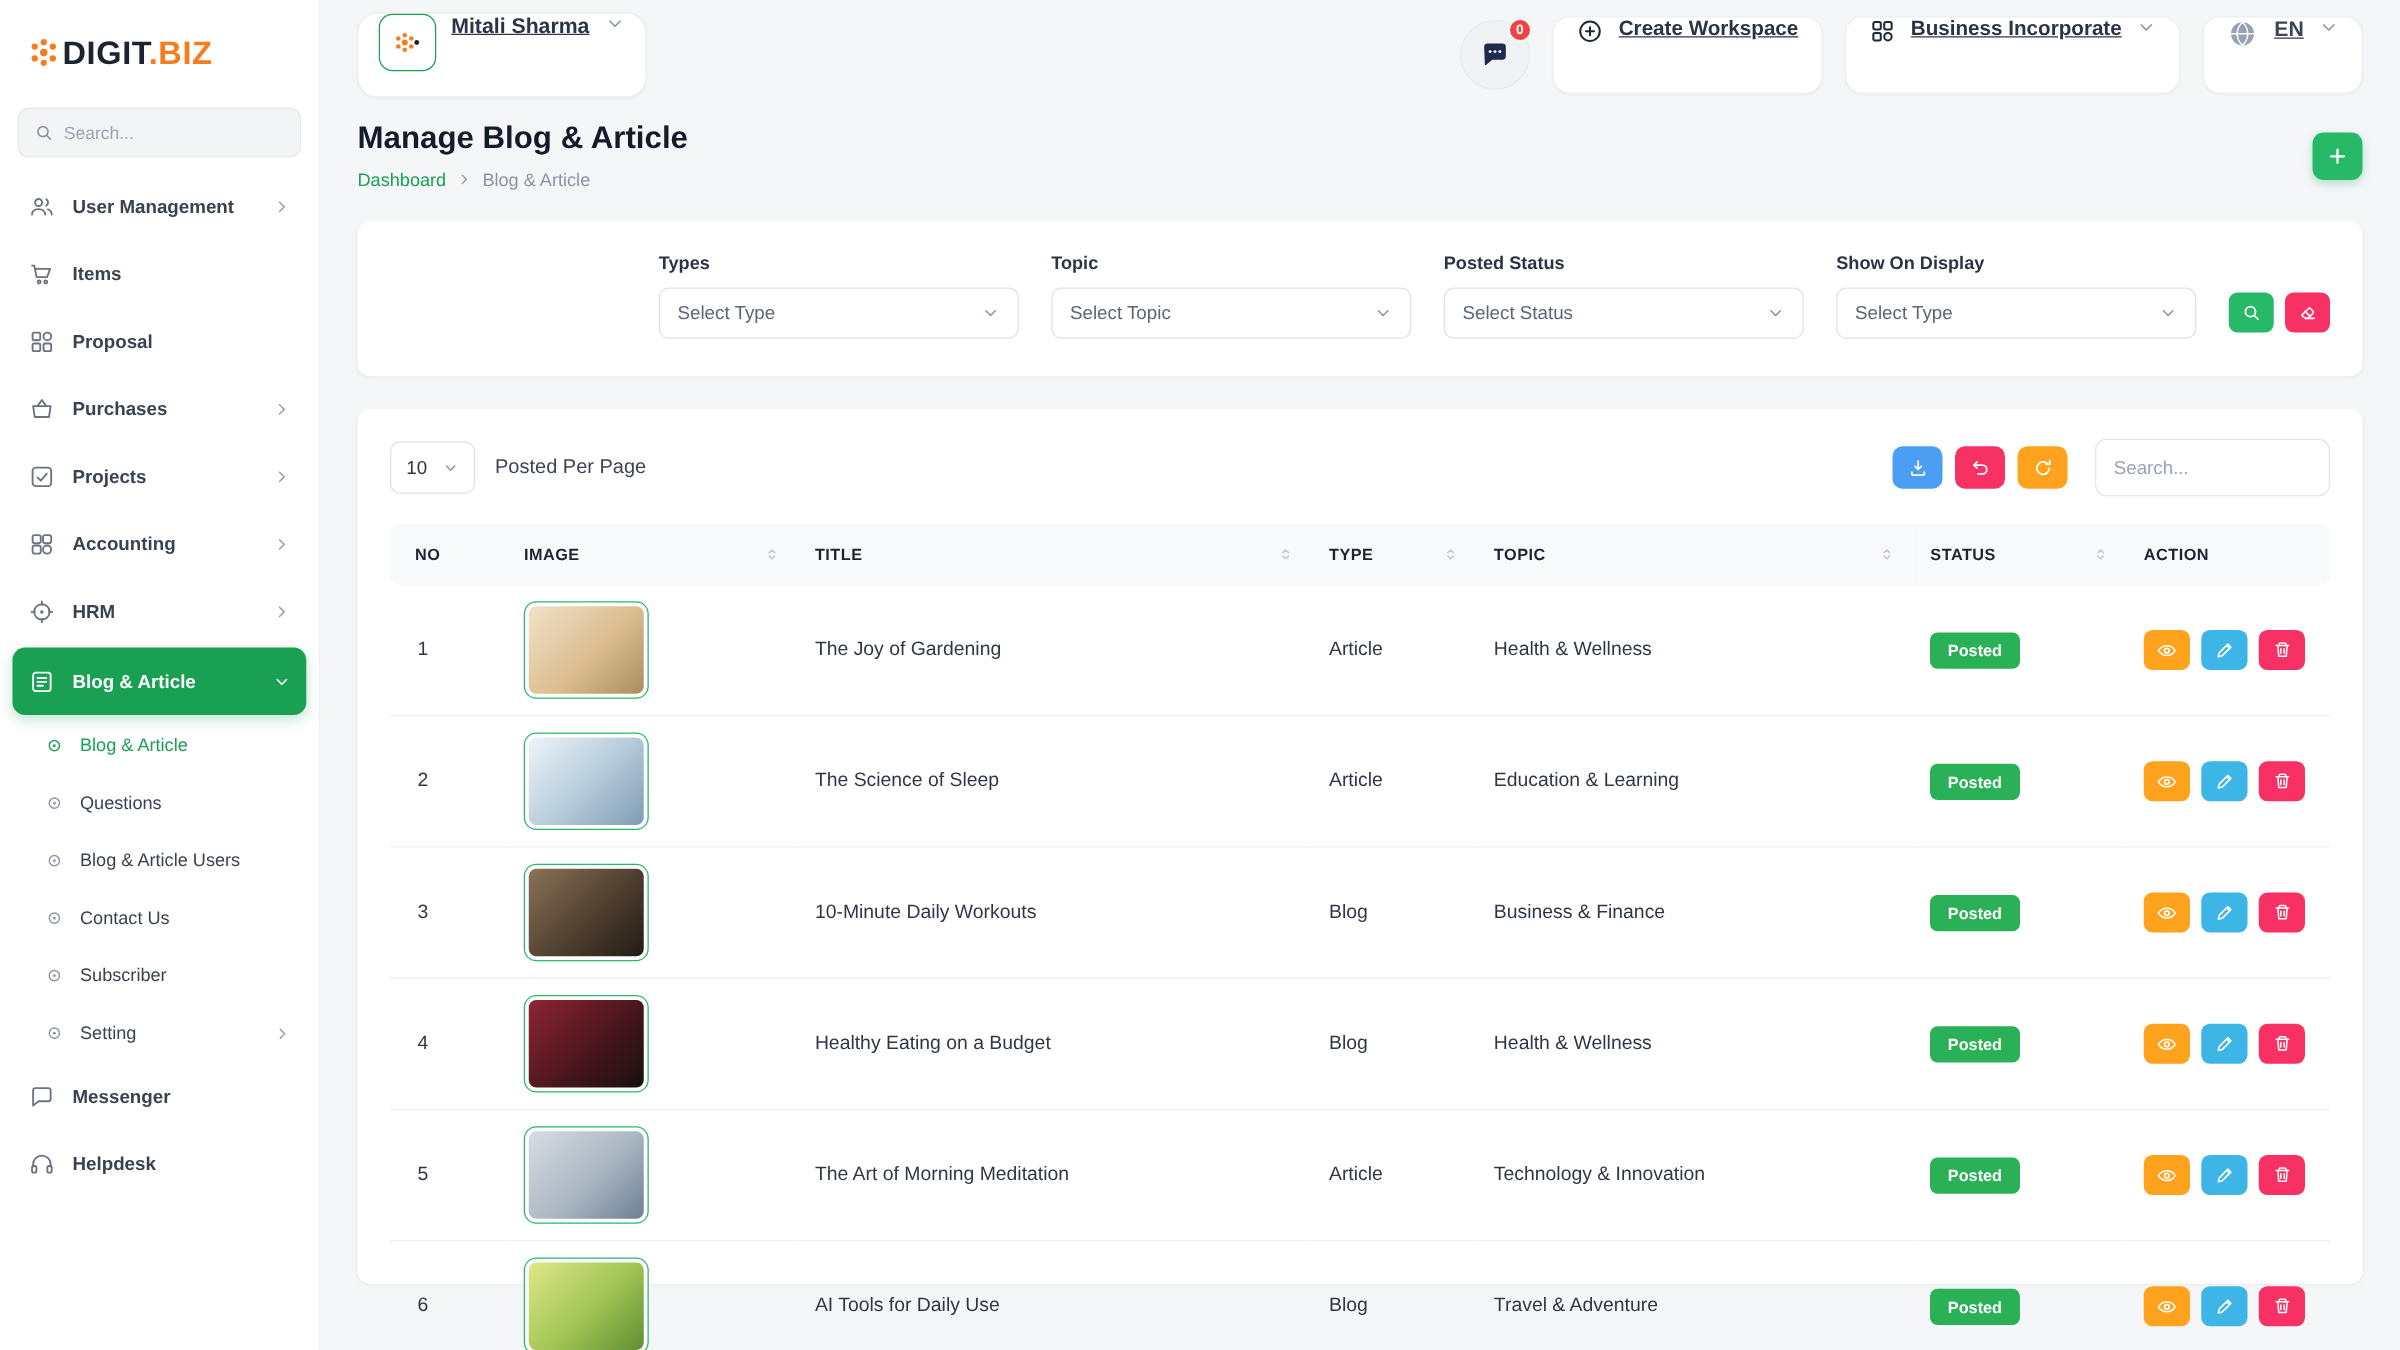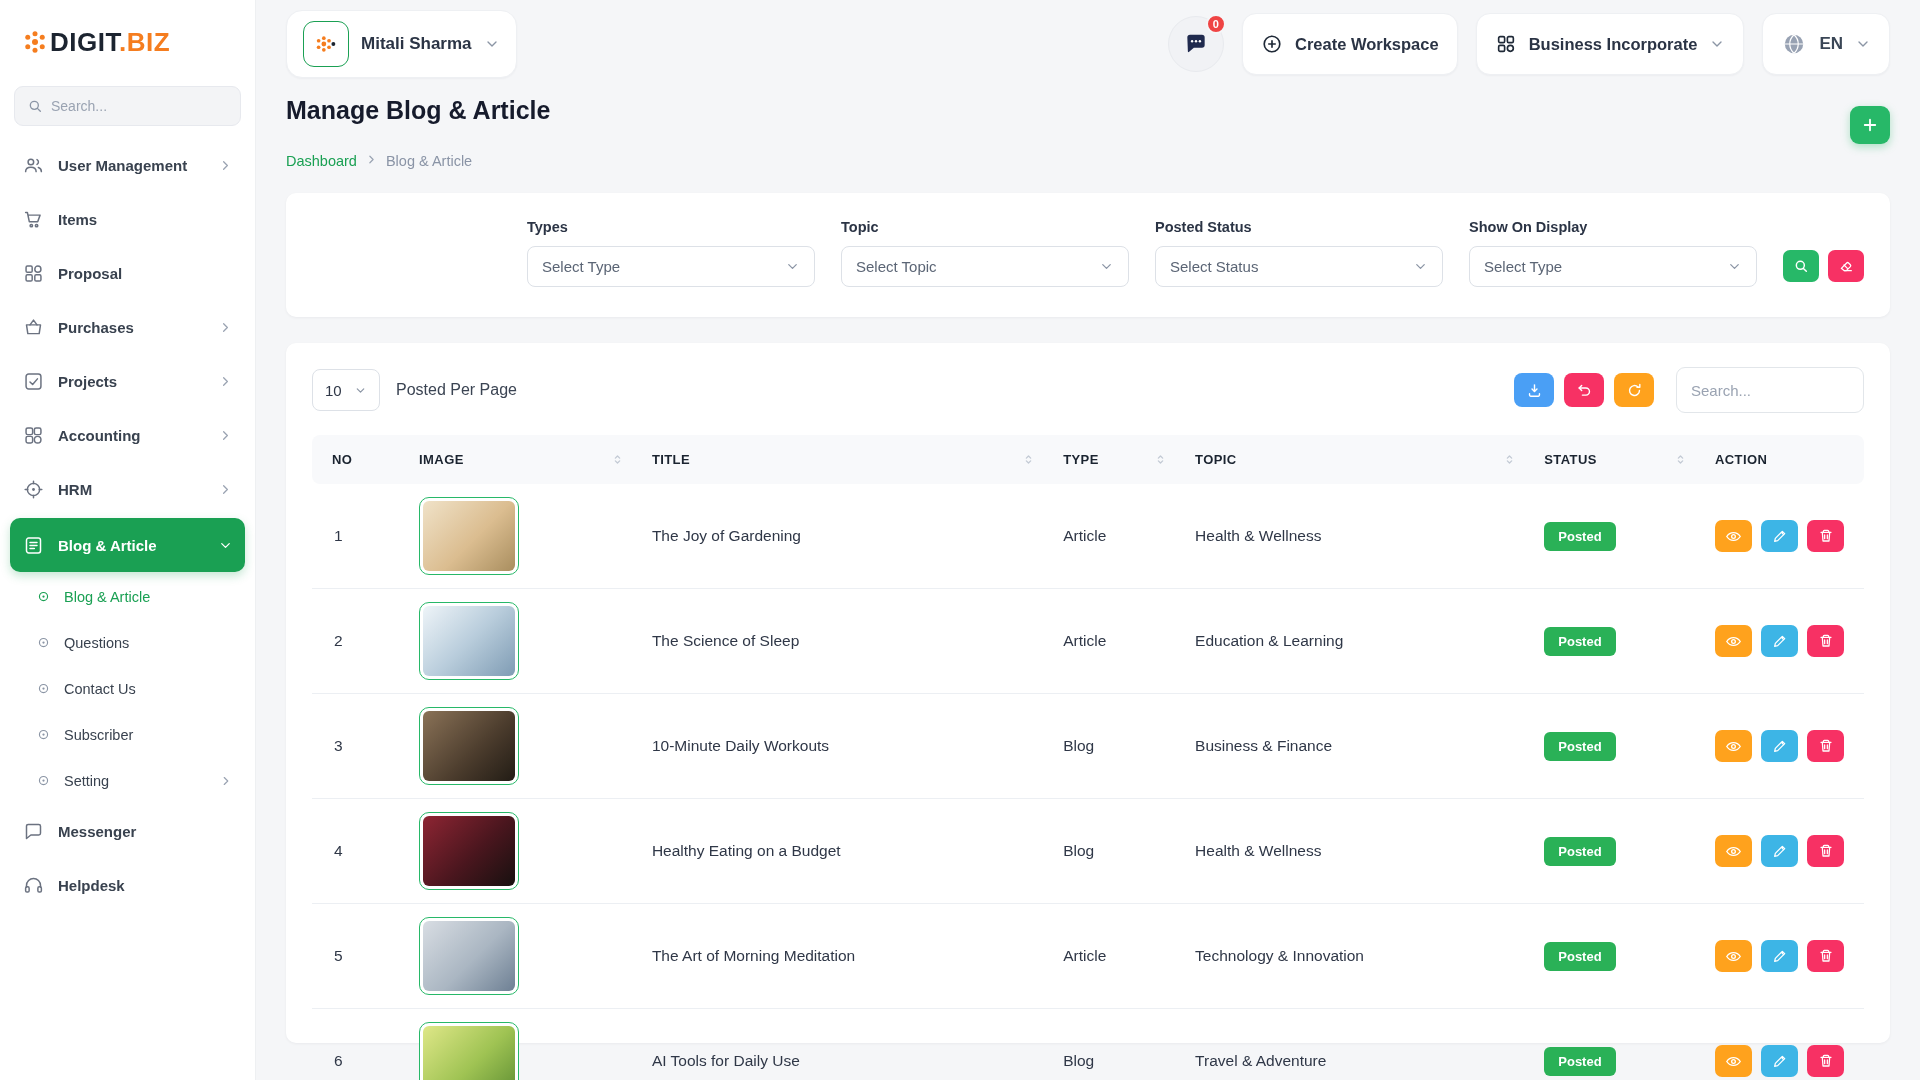--- a/index.html
+++ b/index.html
@@ -24,34 +24,34 @@
   .nav-item.active .nav-ic, .nav-item.active .nav-chevron { color:#fff; }
   .sub-item { height:46px; display:flex; align-items:center; gap:12px; padding:0 12px 0 26px; border-radius:8px; cursor:pointer; color:#39424f; font-size:14.5px; font-weight:500; }
   .sub-item .sub-ic { width:16px; height:16px; color:#8b95a5; display:flex; }
   .sub-item.active { color:#1aa053; }
   .sub-item.active .sub-ic { color:#1aa053; }
   .sub-item .nav-chevron { margin-left:auto; color:#9aa3b2; display:flex; }
 
   
   .main { flex:1; display:flex; flex-direction:column; overflow:hidden; }
   .topbar { height:88px; display:flex; align-items:center; padding:0 30px; gap:18px; }
-  .pill { background:#fff; border:1px solid #eef0f3; border-radius:14px; display:flex; align-items:center; gap:12px; padding:0 18px; height:62px; cursor:pointer; box-shadow:0 1px 2px rgba(16,24,40,.04); }
+  .pill { background:#fff; border:1px solid #eef0f3; border-radius:14px; display:flex; align-items:flex-start; gap:12px; padding:0 18px; height:62px; cursor:pointer; box-shadow:0 1px 2px rgba(16,24,40,.04);text-decoration:underline; }
   .user-pill { height:68px; border-radius:16px; padding:0 16px; }
   .avatar-box { width:46px; height:46px; border:1.6px solid #1aa053; border-radius:11px; display:flex; align-items:center; justify-content:center; background:#fff; }
   .user-name { font-size:17px; font-weight:700; color:#2b3445; }
   .chev { color:#8b95a5; display:flex; }
   .chat-btn { margin-left:auto; position:relative; width:56px; height:56px; border-radius:50%; background:#f1f2f5; border:1px solid #e8eaee; display:flex; align-items:center; justify-content:center; cursor:pointer; }
   .chat-badge { position:absolute; top:-3px; right:-3px; min-width:20px; height:20px; border-radius:10px; background:#ef4444; color:#fff; font-size:11px; font-weight:700; display:flex; align-items:center; justify-content:center; padding:0 5px; border:2px solid #f5f6f8; }
   .pill-label { font-size:16.5px; font-weight:700; color:#2b3445; }
   .lang-label { font-size:17px; font-weight:800; color:#3a4656; }
 
   .content { flex:1; padding:8px 30px 0; overflow:hidden; }
   .page-head { display:flex; align-items:flex-start; }
   .page-title { font-size:25px; font-weight:700; color:#161b2c; }
-  .breadcrumb { display:flex; align-items:flex-start; gap:8px; margin-top:28px; font-size:14.5px; }
+  .breadcrumb { display:flex; align-items:flex-start; gap:8px; margin-top:12px; font-size:14.5px; }
   .crumb-link { color:#1aa053; cursor:pointer; }
   .crumb-sep { color:#9aa3b2; display:flex; }
   .crumb-current { color:#8a94a6; }
   .add-btn { margin-left:auto; margin-top:10px; width:40px; height:38px; border-radius:9px; background:#27b868; border:none; color:#fff; font-size:24px; font-weight:600; line-height:1; cursor:pointer; display:flex; align-items:center; justify-content:center; box-shadow:0 3px 8px rgba(39,184,104,.35); }
 
   .card { background:#fff; border-radius:10px; box-shadow:0 1px 3px rgba(16,24,40,.05); }
   .filter-card { margin-top:24px; padding:26px 26px 30px; display:flex; justify-content:flex-end; gap:26px; }
   .filter-field { width:288px; }
   .filter-label { font-size:14.5px; font-weight:700; color:#2b3445; margin-bottom:11px; }
   .select-box { height:41px; border:1px solid #dde1e7; border-radius:8px; display:flex; align-items:center; padding:0 14px; color:#5b6575; font-size:15px; cursor:pointer; background:#fff; }
@@ -241,20 +241,29 @@
         <span>Blog &amp; Article</span>
       </div>
       <div class="sub-item">
         <span class="sub-ic">
             <svg width="15" height="15" viewBox="0 0 24 24" fill="none" stroke="currentColor" stroke-width="1.8">
               <circle cx="12" cy="12" r="6.5"></circle>
               <circle cx="12" cy="12" r="1.8" fill="currentColor" stroke="none"></circle>
             </svg>
           </span>
         <span>Questions</span>
+      </div>
+      <div class="sub-item">
+        <span class="sub-ic">
+            <svg width="15" height="15" viewBox="0 0 24 24" fill="none" stroke="currentColor" stroke-width="1.8">
+              <circle cx="12" cy="12" r="6.5"></circle>
+              <circle cx="12" cy="12" r="1.8" fill="currentColor" stroke="none"></circle>
+            </svg>
+          </span>
+        <span>Blog &amp; Article Users</span>
       </div>
       <div class="sub-item">
         <span class="sub-ic">
             <svg width="15" height="15" viewBox="0 0 24 24" fill="none" stroke="currentColor" stroke-width="1.8">
               <circle cx="12" cy="12" r="6.5"></circle>
               <circle cx="12" cy="12" r="1.8" fill="currentColor" stroke="none"></circle>
             </svg>
           </span>
         <span>Contact Us</span>
       </div>

